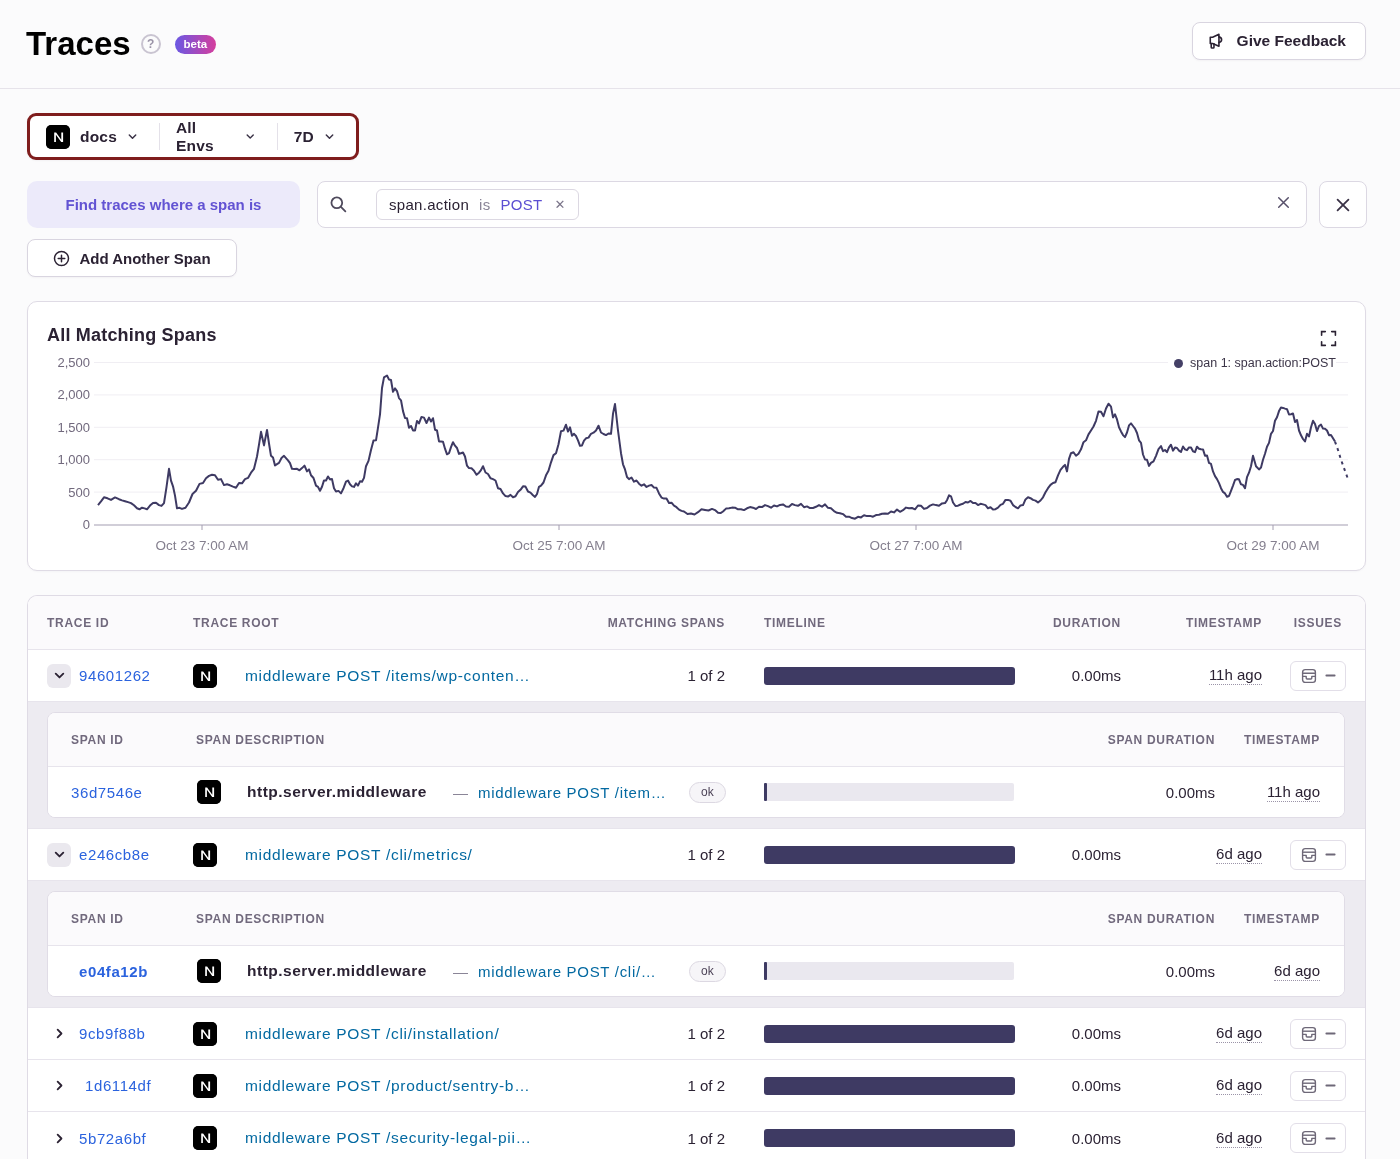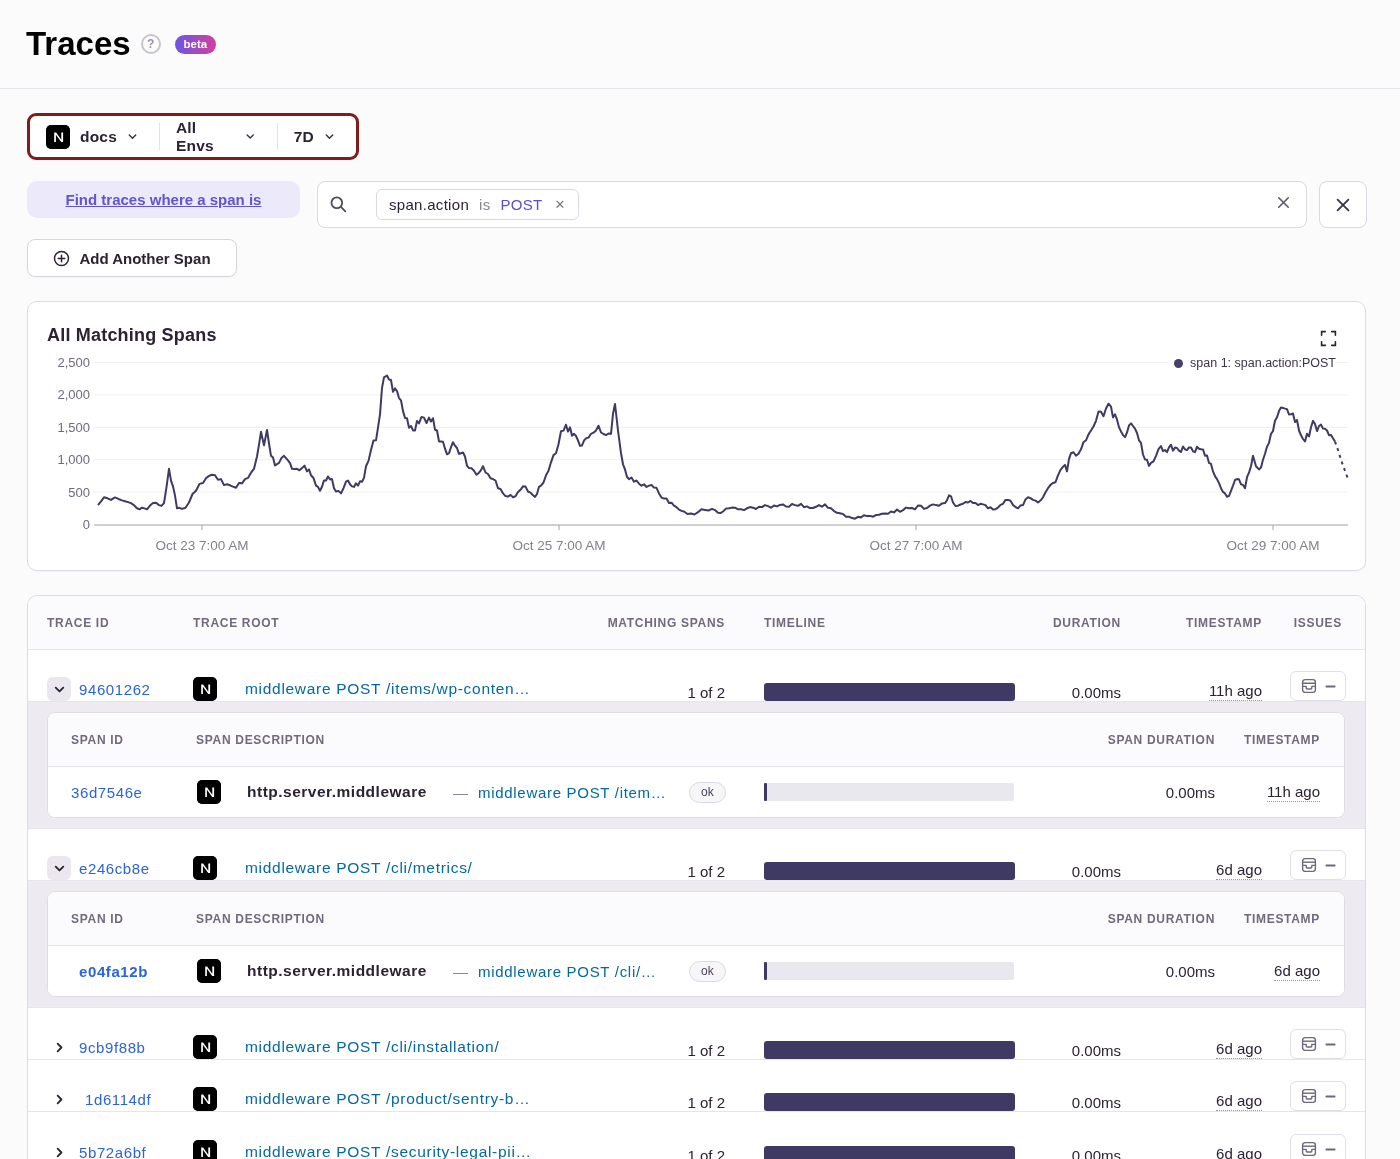--- a/index.html
+++ b/index.html
@@ -37,23 +37,23 @@
   display:flex; align-items:center; box-shadow:0 1px 2px rgba(43,34,51,.04);
 }
 .fseg { display:flex; align-items:center; gap:10px; padding:0 21px 0 16px; font-size:15.5px; font-weight:bold; color:#2b2233; letter-spacing:.2px; }
 .fdiv { width:1px; height:27px; background:#e4e1e9; }
 .chev { width:11px; height:11px; }
 .nlogo { width:24px; height:24px; border-radius:6px; background:#000; color:#fff;
   display:flex; align-items:center; justify-content:center; font-size:15px; font-weight:bold; }
 .nlogo svg { display:block; }
 .qrow { margin-top:21px; display:flex; align-items:stretch; }
 .findpill {
-  width:273px; height:37px; background:#eceafa; border-radius:10px;
+  width:273px; height:47px; background:#eceafa; border-radius:10px;
   display:flex; align-items:center; justify-content:center;
-  font-size:15px; font-weight:bold; color:#6253d3;text-decoration:underline;
+  font-size:15px; font-weight:bold; color:#6253d3;
 }
 .searchbox {
   margin-left:17px; width:990px; height:47px; background:#fff; border:1px solid #dcd8e3;
   border-radius:8px; display:flex; align-items:center; padding:0 14px 0 11px;
 }
 .token {
   margin-left:28px; height:31px; border:1px solid #dcd8e2; border-radius:6px; background:#fff;
   display:flex; align-items:center; padding:12px 12px; gap:10px; font-size:15px; letter-spacing:.3px;
 }
 .token .k { color:#2b2233; }
@@ -81,21 +81,21 @@
 .legend { position:absolute; right:29px; top:53px; display:flex; align-items:center; gap:7px;
   font-size:12.5px; color:#3c3548; background:#fff; padding:1px 0 1px 6px; z-index:3; }
 .legend .dot { width:9px; height:9px; border-radius:50%; background:#444066; }
 
 .tablecard {
   margin-top:24px; width:1339px; background:#fff;
   border:1px solid #dfdbe5; border-radius:10px 10px 0 0; border-bottom:none; overflow:hidden;
 }
 .thead { display:flex; align-items:center; height:54px; background:#fbfafc; border-bottom:1px solid #e7e4ec;
   font-size:12px; font-weight:bold; color:#71697d; letter-spacing:.7px; }
-.trow { display:flex; align-items:flex-end; height:52px; background:#fff; border-bottom:1px solid #e7e4ec; font-size:15px; }
+.trow { display:flex; align-items:center; height:52px; background:#fff; border-bottom:1px solid #e7e4ec; font-size:15px; }
 .trow:last-child { border-bottom:none; }
 
 .c1 { width:165px; padding-left:19px; display:flex; align-items:center; flex:0 0 auto; }
 .c2 { flex:1 1 auto; display:flex; align-items:center; min-width:0; }
 .c3 { width:180px; flex:0 0 auto; text-align:right; }
 .c4 { width:251px; margin-left:39px; flex:0 0 auto; }
 .c5 { width:106px; flex:0 0 auto; text-align:right; }
 .c6 { width:141px; flex:0 0 auto; text-align:right; }
 .c7 { width:103px; flex:0 0 auto; display:flex; justify-content:flex-end; padding-right:19px; }
 .chevbtn { width:24px; height:24px; border-radius:6px; background:#eae8ee; display:flex;
@@ -128,20 +128,28 @@
   background:#f6f5f8; font-size:12px; color:#4d4458; display:flex; align-items:center; flex:0 0 auto; }
 .sbar { width:250px; height:18px; background:#eae8ef; border-radius:2px; position:relative; }
 .sbar i { position:absolute; left:0; top:0; width:3px; height:18px; background:#3e3a63; border-radius:1px; }
 
 </style></head>
 <body>
 <div class="hdr">
   <h1>Traces</h1>
   <div class="qmark">?</div>
   <div class="beta">beta</div>
+  <div class="feedback">
+    <svg width="18" height="18" viewBox="0 0 17 17" fill="none" stroke="#2b2233" stroke-width="1.5" stroke-linejoin="round" stroke-linecap="round">
+        <path d="M1.2 4.9h2.2L9.4 2.2v11.2L3.4 10.8H1.2z"></path>
+        <path d="M9.4 4.6c1.5.35 2.5 1.3 2.5 2.7 0 1.4-1 2.35-2.5 2.7"></path>
+        <path d="M2.1 10.8v3.6c0 .4.3.7.7.7h1.2c.4 0 .7-.3.7-.7v-3.3"></path>
+      </svg>
+    <span>Give Feedback</span>
+  </div>
 </div>
 <div class="main">
   <div class="filterbar">
     <div class="fseg" style="padding-left:16px;">
       <span class="nlogo">
           <svg width="24" height="24" viewBox="0 0 24 24">
             <rect width="24" height="24" rx="5" fill="#000"></rect>
             <path d="M8.2 17V7.6h1.9l5.2 7.2V7.6h1.8v9.4h-1.9L9.9 9.7V17z" fill="#fff"></path>
           </svg>
         </span>

